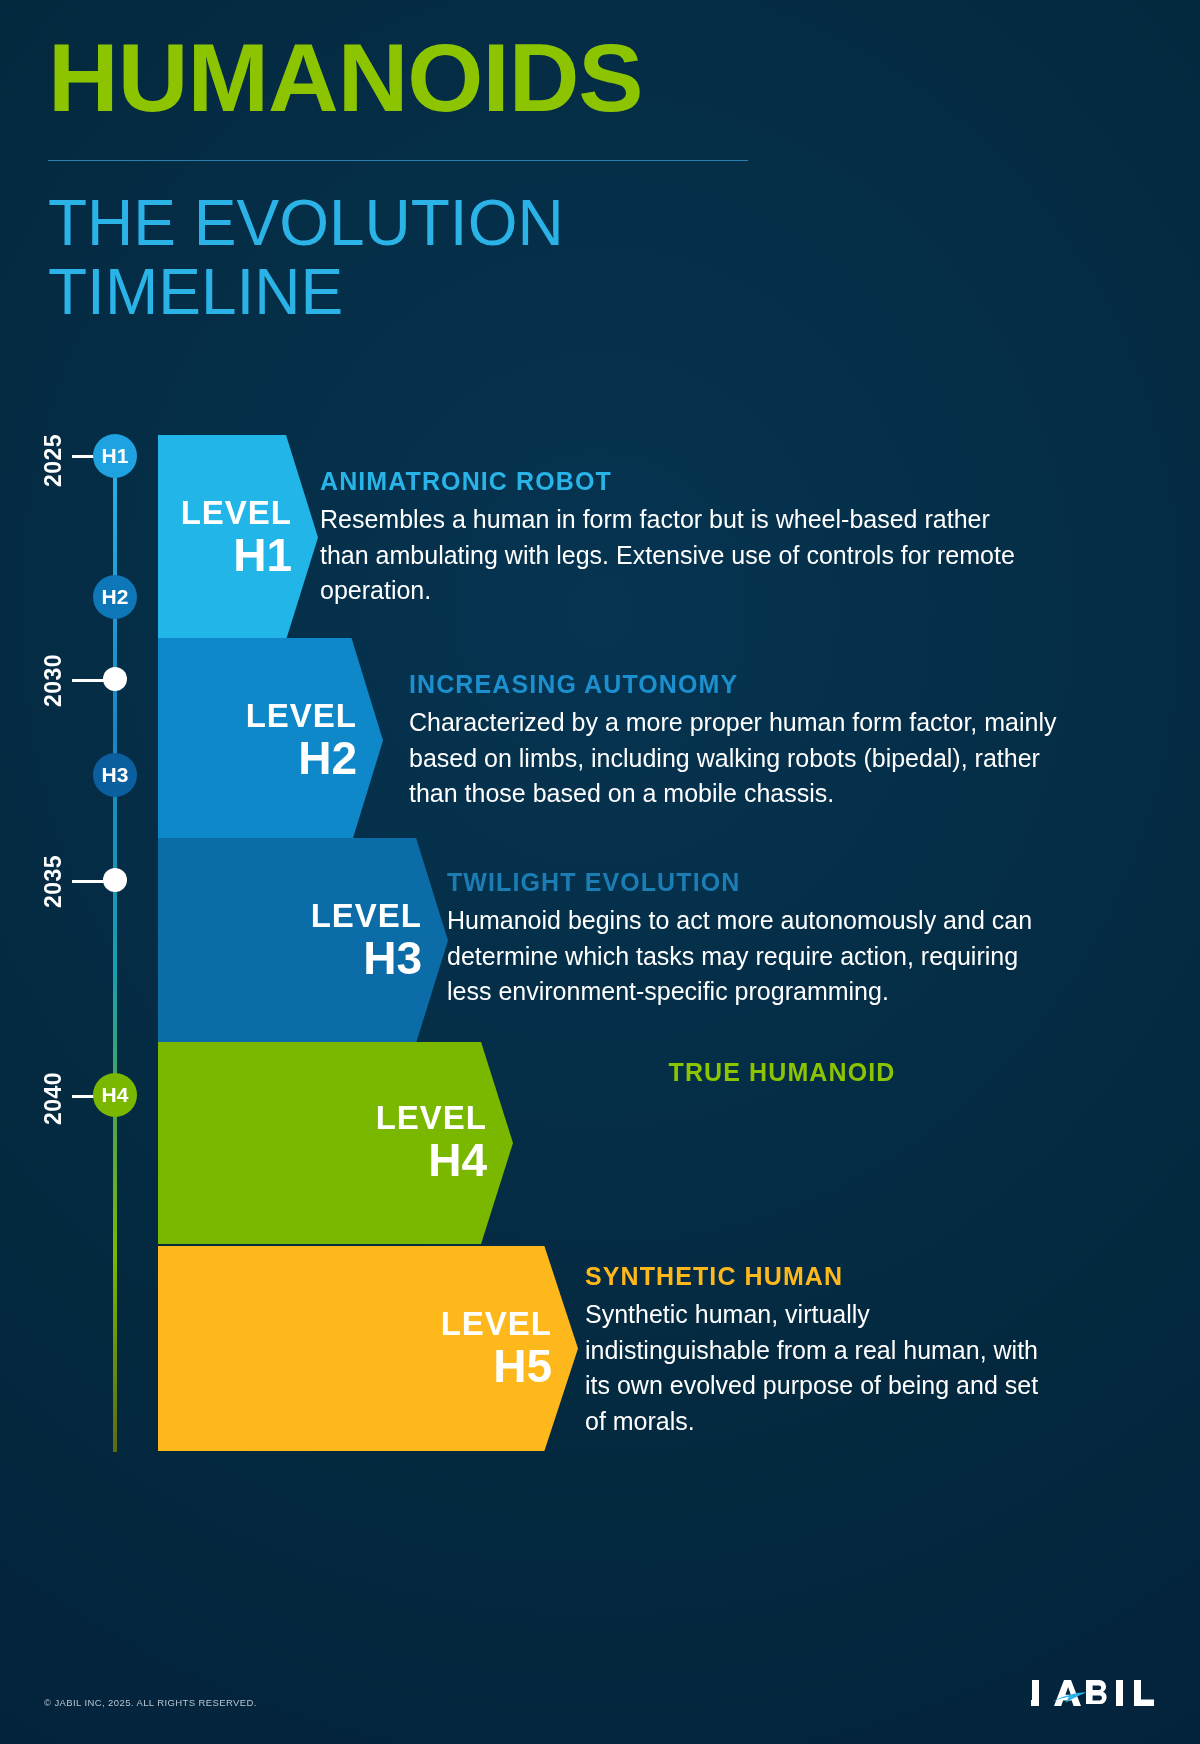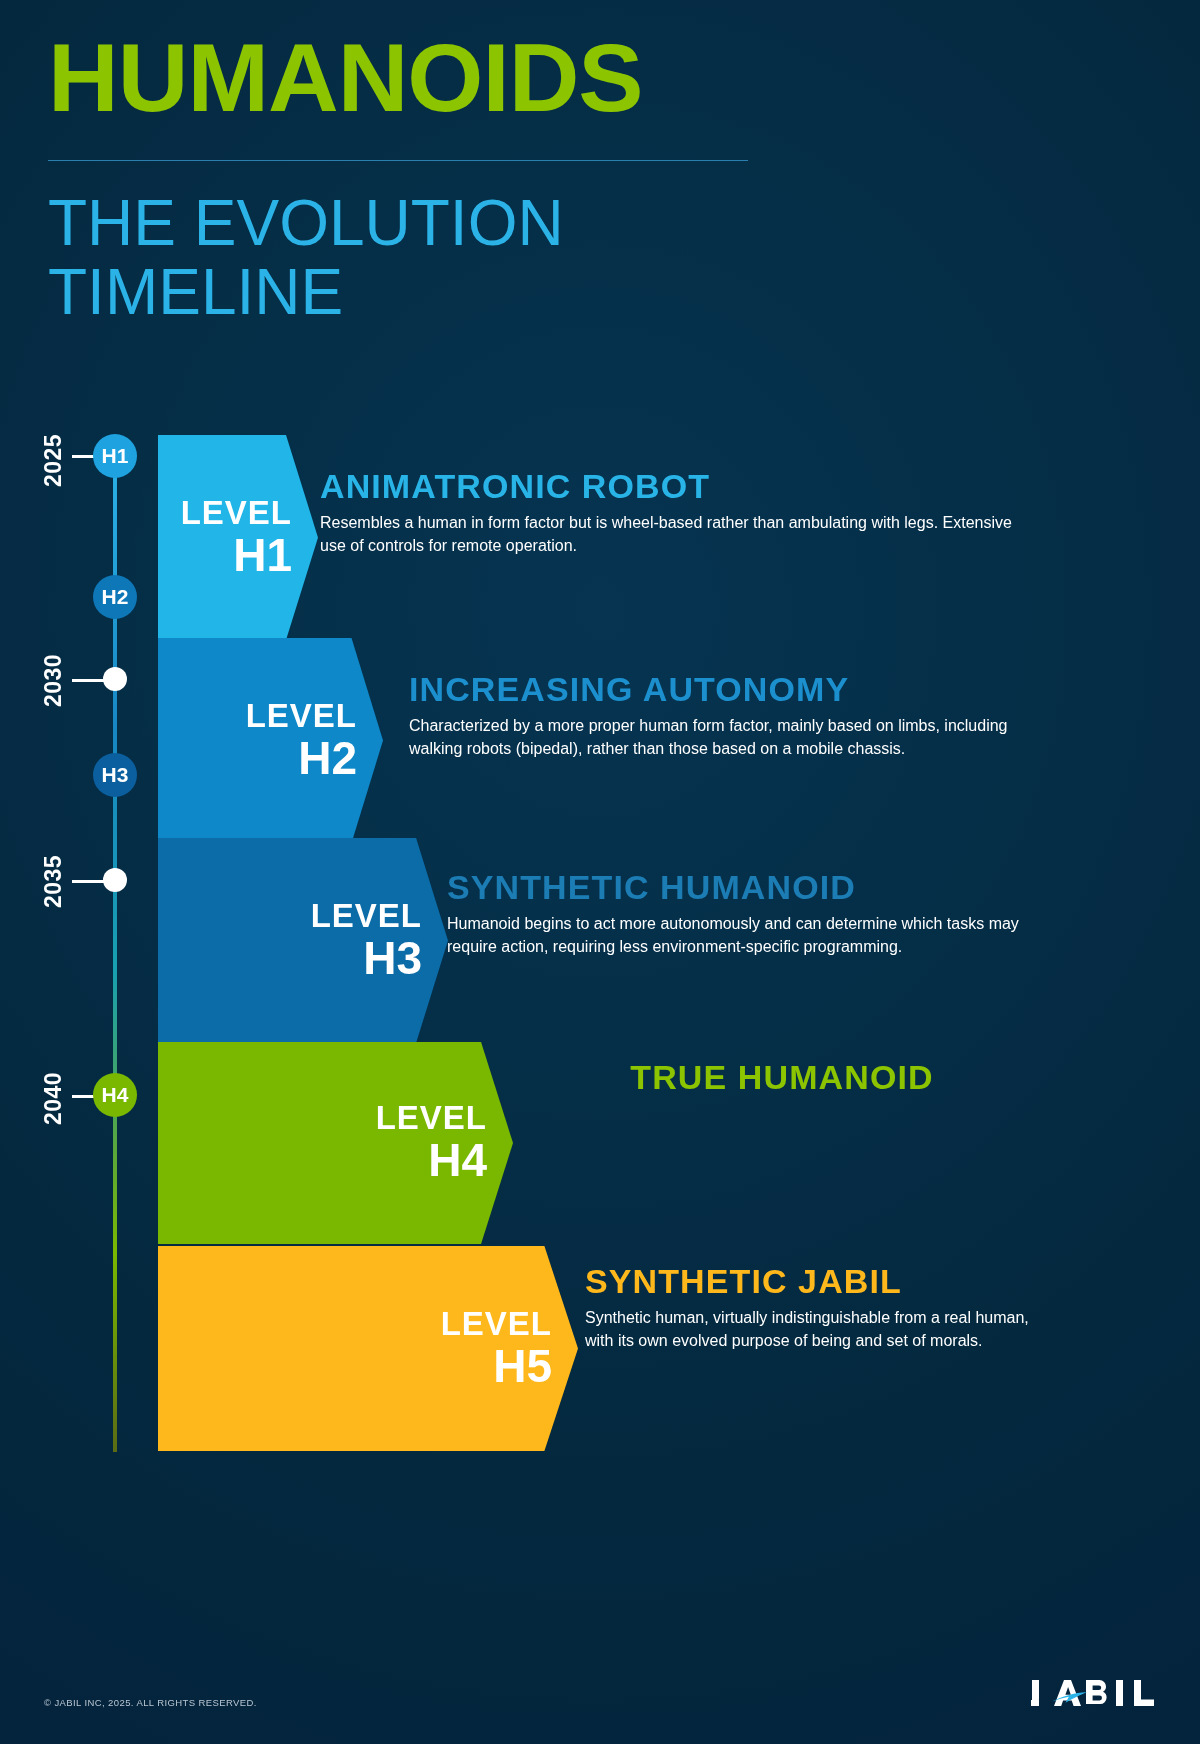--- a/index.html
+++ b/index.html
@@ -54,25 +54,25 @@
     position:absolute; left:158px;
     display:flex; flex-direction:column;
     align-items:flex-end; justify-content:center;
     color:#ffffff; padding-right:26px;
   }
   .chev .lvl { font-size:33px; font-weight:bold; line-height:1.0; letter-spacing:1px; }
   .chev .code { font-size:46px; font-weight:bold; line-height:1.05; margin-top:2px; }
 
   .txt { position:absolute; }
   .txt h3 {
-    font-size:34px; font-weight:bold; letter-spacing:1.1px;
+    font-size:25px; font-weight:bold; letter-spacing:1.1px;
     margin-bottom:6px;
   }
   .txt p {
-    font-size:16px; line-height:1.42; color:#ffffff; font-weight:normal;
+    font-size:25px; line-height:1.42; color:#ffffff; font-weight:normal;
   }
 
   
   .copyright {
     position:absolute; left:44px; top:1697px;
     font-size:9.5px; letter-spacing:0.4px; color:#b9c6d2;
   }
   .logo {
     position:absolute; right:44px; top:1672px;
     width:126px; height:42px;
@@ -134,21 +134,21 @@
     </div>
   </div>
 
   <div class="row" style="top:838px;">
     <div class="chev" style="top:0; width:290px; height:205px; background:#0C6CA8;
                 clip-path:polygon(0 0, 89% 0, 100% 50%, 89% 100%, 0 100%);">
       <span class="lvl">LEVEL</span>
       <span class="code">H3</span>
     </div>
     <div class="txt" style="left:447px; top:30px; width:590px;">
-      <h3 style="color:#1C7CB4;">SYNTHETIC HUMANOID</h3>
+      <h3 style="color:#1C7CB4;">TWILIGHT EVOLUTION</h3>
       <p>Humanoid begins to act more autonomously and can determine which tasks may require action, requiring less environment-specific programming.</p>
     </div>
   </div>
 
   <div class="row" style="top:1042px;">
     <div class="chev" style="top:0; width:355px; height:202px; background:#7AB800;
                 clip-path:polygon(0 0, 91% 0, 100% 50%, 91% 100%, 0 100%);">
       <span class="lvl">LEVEL</span>
       <span class="code">H4</span>
     </div>
@@ -157,21 +157,21 @@
     </div>
   </div>
 
   <div class="row" style="top:1246px;">
     <div class="chev" style="top:0; width:420px; height:205px; background:#FFB81C;
                 clip-path:polygon(0 0, 92% 0, 100% 50%, 92% 100%, 0 100%);">
       <span class="lvl">LEVEL</span>
       <span class="code">H5</span>
     </div>
     <div class="txt" style="left:585px; top:16px; width:460px;">
-      <h3 style="color:#FFB81C;">SYNTHETIC JABIL</h3>
+      <h3 style="color:#FFB81C;">SYNTHETIC HUMAN</h3>
       <p>Synthetic human, virtually indistinguishable from a real human, with its own evolved purpose of being and set of morals.</p>
     </div>
   </div>
 
   <div class="copyright">© JABIL INC, 2025. ALL RIGHTS RESERVED.</div>
 
   <div class="logo">
     <svg viewBox="0 0 126 42" width="126" height="42" aria-label="JABIL">
       <g fill="#ffffff">
 

